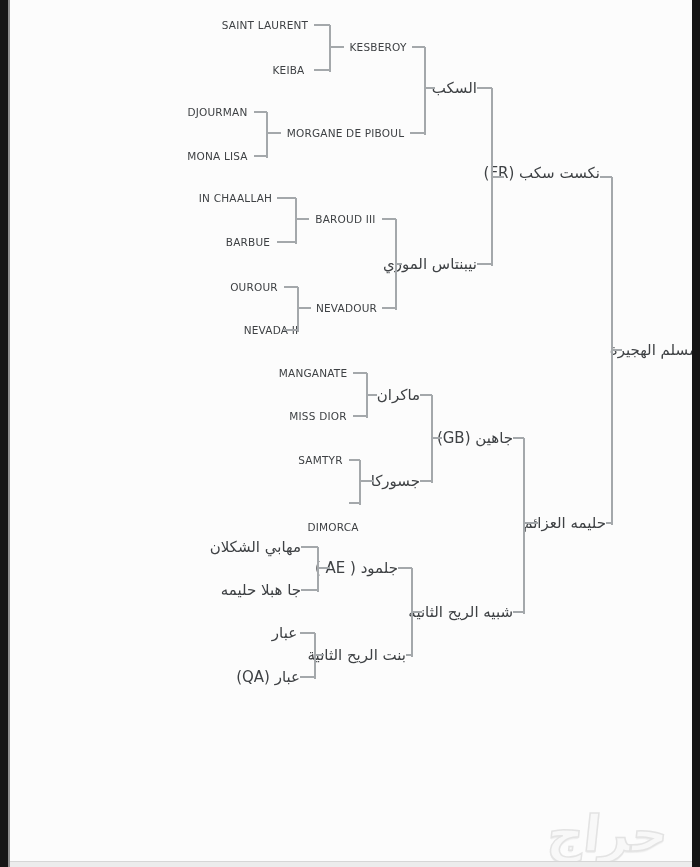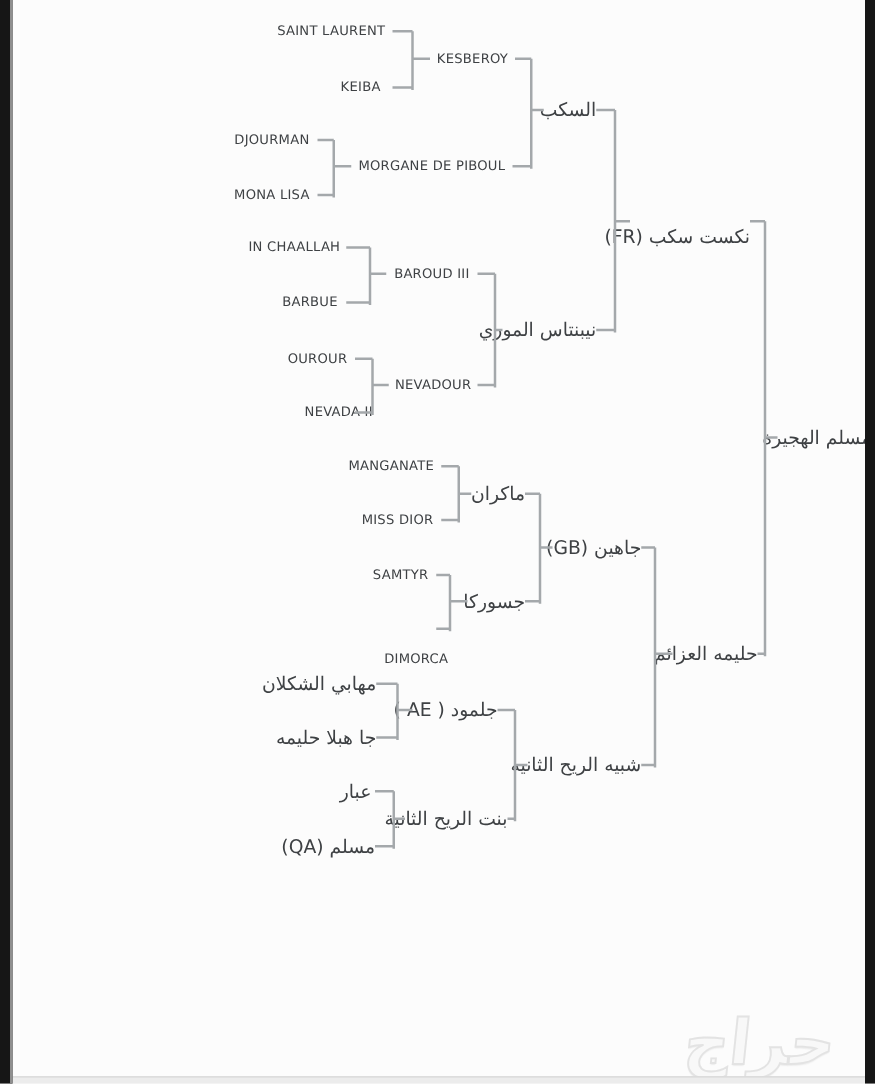--- a/index.html
+++ b/index.html
@@ -60,35 +60,35 @@
       <div class="node ltr" dir="ltr" style="left: 181px; width: 73px; top: 147px;">MONA LISA</div>
       <div class="node ltr" dir="ltr" style="left: 281px; width: 129px; top: 124px;">MORGANE DE PIBOUL</div>
       <div class="node rtl" dir="rtl" style="left: 435px; width: 42px; top: 79px;">السكب</div>
       <div class="node ltr" dir="ltr" style="left: 194px; width: 83px; top: 189px;">IN CHAALLAH</div>
       <div class="node ltr" dir="ltr" style="left: 219px; width: 58px; top: 233px;">BARBUE</div>
       <div class="node ltr" dir="ltr" style="left: 309px; width: 73px; top: 210px;">BAROUD III</div>
       <div class="node ltr" dir="ltr" style="left: 224px; width: 60px; top: 278px;">OUROUR</div>
       <div class="node ltr" dir="ltr" style="left: 218px; width: 66px; top: 321px; margin-left: 20px;">NEVADA II</div>
       <div class="node ltr" dir="ltr" style="left: 311px; width: 71px; top: 299px;">NEVADOUR</div>
       <div class="node rtl" dir="rtl" style="left: 402px; width: 75px; top: 255px;">نيبنتاس الموري</div>
-      <div class="node rtl" dir="rtl" style="left: 504px; width: 96px; top: 180px;">نكست سكب (FR)</div>
+      <div class="node rtl" dir="rtl" style="left: 504px; width: 96px; top: 164px;">نكست سكب (FR)</div>
       <div class="node rtl" dir="rtl" style="left: 622px; width: 75px; top: 341px;">مسلم الهجيرة</div>
       <div class="node ltr" dir="ltr" style="left: 273px; width: 80px; top: 364px;">MANGANATE</div>
       <div class="node ltr" dir="ltr" style="left: 283px; width: 70px; top: 407px;">MISS DIOR</div>
       <div class="node rtl" dir="rtl" style="left: 377px; width: 43px; top: 386px;">ماكران</div>
       <div class="node ltr" dir="ltr" style="left: 292px; width: 57px; top: 451px;">SAMTYR</div>
       <div class="node ltr" dir="ltr" style="left: 301px; width: 64px; top: 494px; margin-top: 24px;">DIMORCA</div>
       <div class="node rtl" dir="rtl" style="left: 374px; width: 46px; top: 472px;">جسوركا</div>
       <div class="node rtl" dir="rtl" style="left: 442px; width: 71px; top: 429px;">جاهين (GB)</div>
       <div class="node rtl" dir="rtl" style="left: 538px; width: 68px; top: 514px;">حليمه العزائم</div>
       <div class="node rtl" dir="rtl" style="left: 226px; width: 75px; top: 538px;">مهابي الشكلان</div>
       <div class="node rtl" dir="rtl" style="left: 226px; width: 75px; top: 581px;">جا هبلا حليمه</div>
       <div class="node rtl" dir="rtl" style="left: 330px; width: 68px; top: 559px; text-align: right;">جلمود ( AE )</div>
       <div class="node rtl" dir="rtl" style="left: 269px; width: 31px; top: 624px;">عبار</div>
-      <div class="node rtl" dir="rtl" style="left: 242px; width: 58px; top: 668px;">مسلم (QA)</div>
+      <div class="node rtl" dir="rtl" style="left: 242px; width: 58px; top: 668px;">عبار (QA)</div>
       <div class="node rtl" dir="rtl" style="left: 324px; width: 82px; top: 646px;">بنت الريح الثانية</div>
       <div class="node rtl" dir="rtl" style="left: 422px; width: 91px; top: 603px;">شبيه الريح الثانيه</div>
       <div class="seg h" style="left: 314px; top: 24.25px; width: 16px;"></div>
       <div class="seg h" style="left: 314px; top: 69.25px; width: 16px;"></div>
       <div class="seg v" style="left: 329.25px; top: 25px; height: 46.5px;"></div>
       <div class="seg h" style="left: 330px; top: 46.25px; width: 14px;"></div>
       <div class="seg h" style="left: 254px; top: 111.25px; width: 13px;"></div>
       <div class="seg h" style="left: 254px; top: 155.25px; width: 13px;"></div>
       <div class="seg v" style="left: 266.25px; top: 112px; height: 45.5px;"></div>
       <div class="seg h" style="left: 267px; top: 132.25px; width: 14px;"></div>

